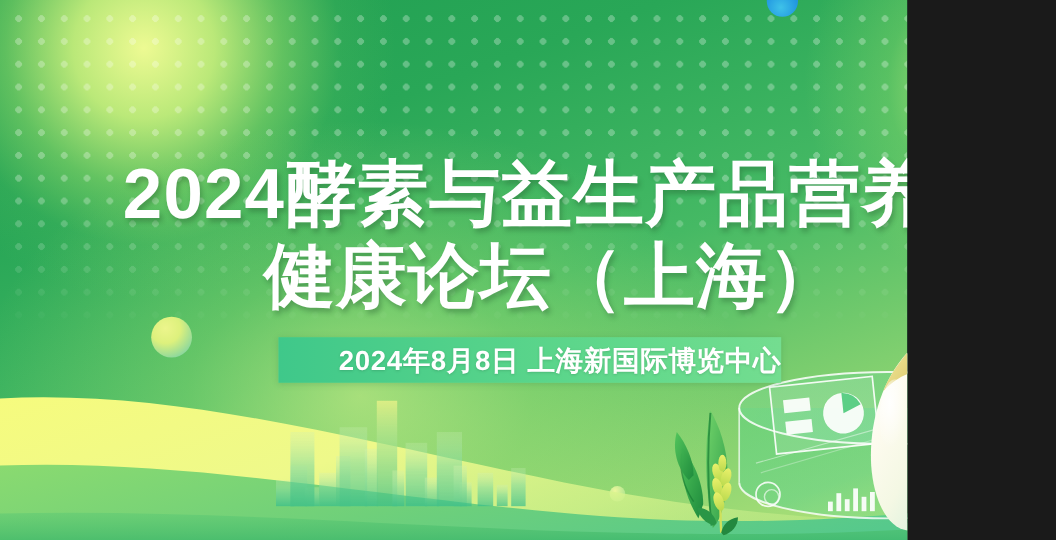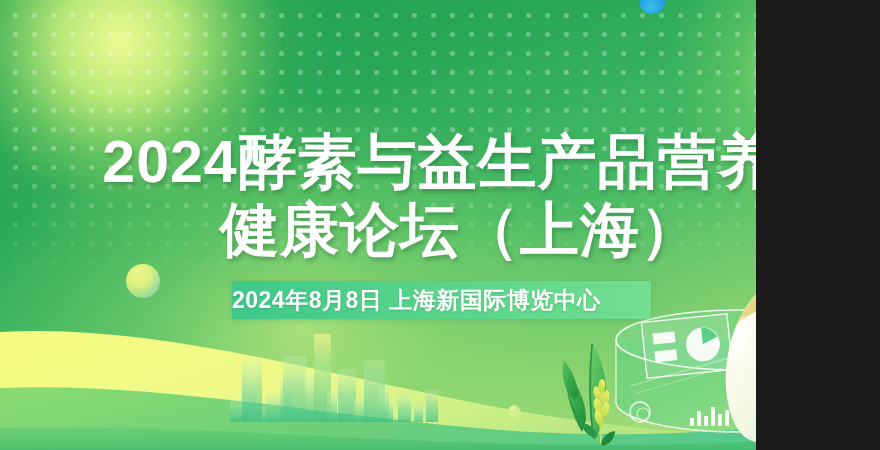--- a/index.html
+++ b/index.html
@@ -84,21 +84,21 @@
   .title-line{
     color:#ffffff;font-weight:700;letter-spacing:1px;
     text-shadow:2px 3px 4px rgba(30,80,40,0.33);
     line-height:1;white-space:nowrap;
   }
   #title-line-1{position:absolute;top:133px;left:0;right:0;font-size:59px;}
   #title-line-2{position:absolute;top:201px;left:0;right:0;font-size:59px;padding-left:40px;}
   #subtitle-bar{
     position:absolute;top:281px;left:232px;width:419px;height:38px;
     background:linear-gradient(90deg,#3fc88a 0%,#54d28a 40%,#63d98c 72%,#74dd90 100%);
-    display:flex;align-items:center;justify-content:flex-start;
+    display:flex;align-items:center;justify-content:flex-end;
     box-shadow:0 1px 5px rgba(40,110,70,0.22);
   }
   #subtitle-text{
     color:#ffffff;font-size:23px;font-weight:700;letter-spacing:.5px;
     white-space:nowrap;text-shadow:0 1px 2px rgba(35,95,60,0.25);
   }
 </style>
 </head>
 <body>
 

